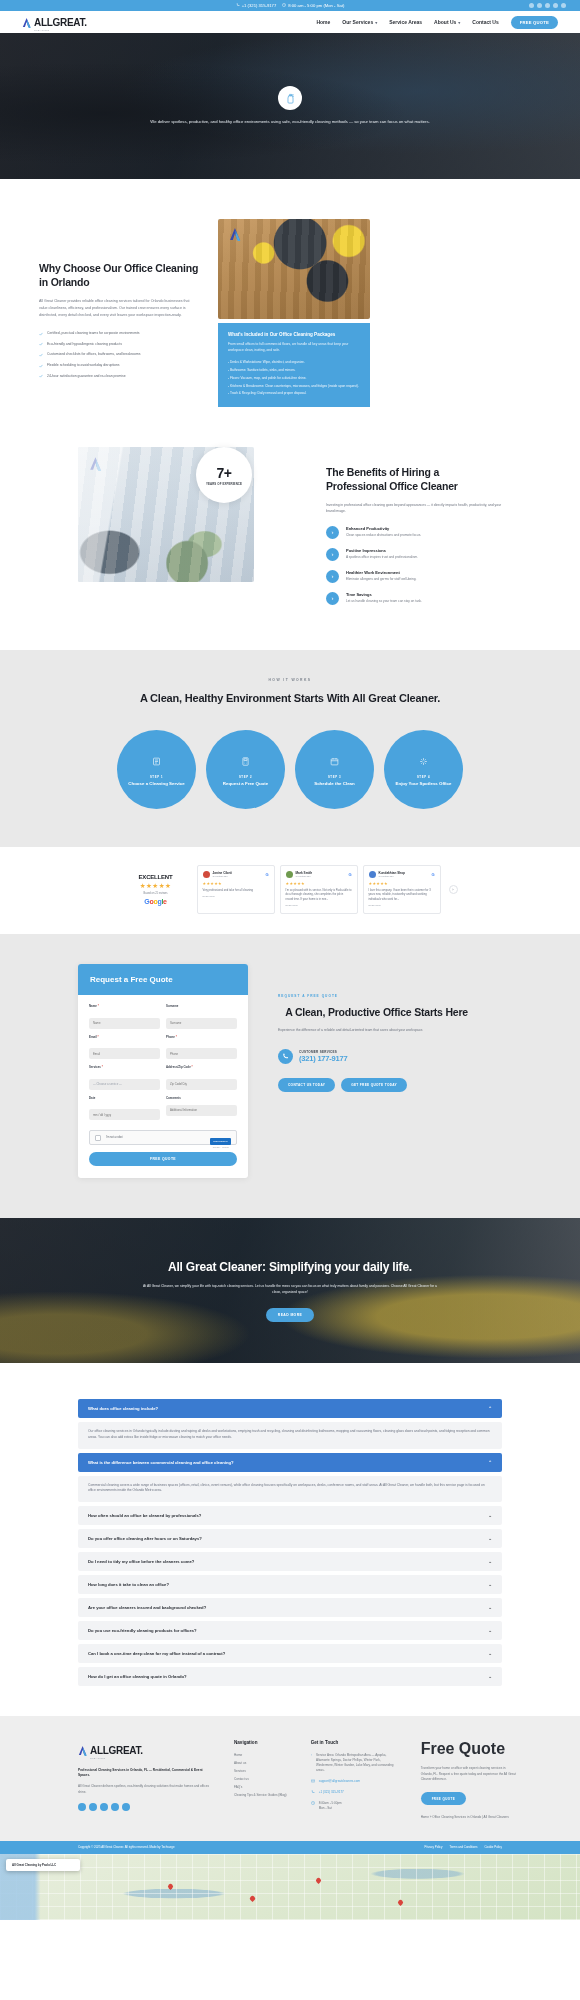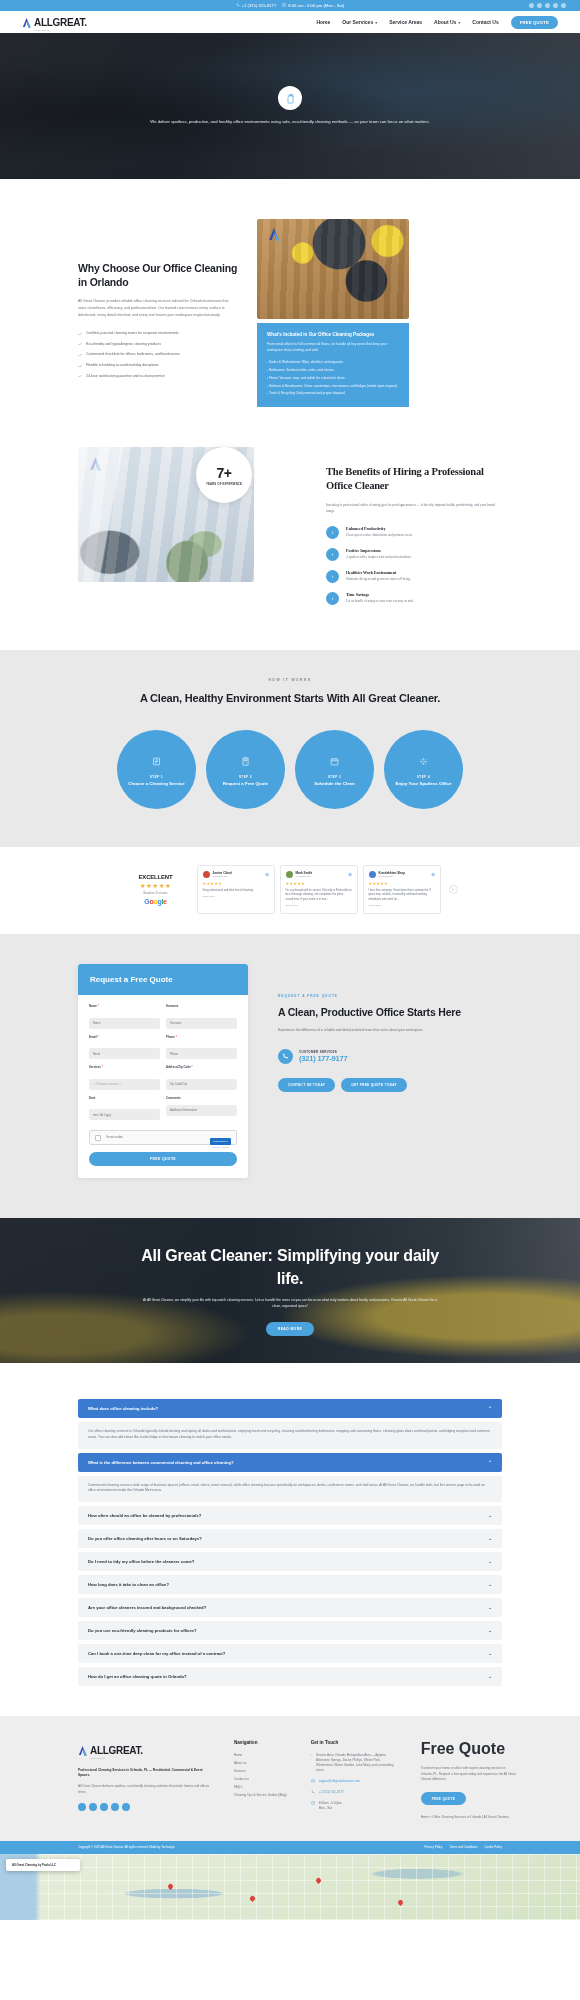--- a/index.html
+++ b/index.html
@@ -61,21 +61,21 @@
   .hero-inner { position: relative; z-index: 2; width: 330px; }
   .hero-badge {
     width: 24px; height: 24px; border-radius: 50%; background: #fff;
     margin: 0 auto 8px; display: flex; align-items: center; justify-content: center;
   }
   .hero h1 { font-size: 14px; line-height: 1.35; font-weight: 800; letter-spacing: -.2px; }
   .hero p { font-size: 4.2px; line-height: 1.8; margin-top: 7px; color: #e7ecf1; }
 
   
   .sec-why { padding: 40px 0 30px; display: flex; gap: 0; }
-  .why-left { width: 160px; margin-left: 78px; padding-top: 42px; }
+  .why-left { width: 160px; margin-left: 39px; padding-top: 42px; }
   .why-left h2 { font-size: 10.5px; line-height: 1.35; font-weight: 800; color: #1c1f26; letter-spacing: -.2px; }
   .why-left p { font-size: 3.6px; line-height: 1.85; color: #6f7580; margin-top: 9px; }
   .checklist { margin-top: 13px; display: flex; flex-direction: column; gap: 5.5px; }
   .chk { display: flex; gap: 4px; align-items: flex-start; }
   .chk svg { flex: 0 0 auto; margin-top: .5px; }
   .chk span { font-size: 3.4px; color: #5f656f; line-height: 1.5; }
 
   .why-right { width: 152px; margin-left: 19px; }
   .why-img {
     height: 100px; border-radius: 2px; position: relative; overflow: hidden;
@@ -117,21 +117,21 @@
       radial-gradient(ellipse at 72% 72%, #8aa77a 0 9%, rgba(138,167,122,0) 10%);
   }
   .ben-img .logo-chip { position: absolute; top: 9px; left: 11px; width: 15px; height: 15px; }
   .exp-badge {
     position: absolute; left: 196px; top: 10px; width: 56px; height: 56px; border-radius: 50%;
     background: #fff; display: flex; flex-direction: column; align-items: center;
     justify-content: center; box-shadow: 0 1px 7px rgba(0,0,0,.1); z-index: 3;
   }
   .exp-badge .n { font-size: 14px; font-weight: 800; color: #1c1f26; letter-spacing: -.5px; }
   .exp-badge .t { font-size: 2.9px; font-weight: 700; color: #3a3f47; letter-spacing: .1px; margin-top: 1px; }
-  .ben-right { width: 176px; margin-left: 72px; padding-top: 18px; font-family: Liberation Serif, serif; }
+  .ben-right { width: 176px; margin-left: 72px; padding-top: 18px; }
   .ben-right h2 { font-size: 10.5px; line-height: 1.35; font-weight: 800; color: #1c1f26; letter-spacing: -.2px; }
   .ben-right > p { font-size: 3.4px; line-height: 1.8; color: #6f7580; margin-top: 8px; }
   .ben-list { margin-top: 12px; display: flex; flex-direction: column; gap: 9px; }
   .ben-item { display: flex; gap: 7px; align-items: flex-start; }
   .ben-ico {
     flex: 0 0 auto; width: 13px; height: 13px; border-radius: 50%; background: #4aa3dd;
     display: flex; align-items: center; justify-content: center; color: #fff; font-size: 6px;
   }
   .ben-item h4 { font-size: 4px; font-weight: 800; color: #1c1f26; }
   .ben-item p { font-size: 3.2px; line-height: 1.6; color: #757b85; margin-top: 2px; }
@@ -208,21 +208,21 @@
   .cap-brand {
     background: #1b6fc4; color: #fff; font-size: 2.5px; padding: 2px 3px;
     border-radius: 1px; font-weight: 700;
   }
   .q-submit {
     width: 100%; margin-top: 7px; background: #4aa3dd; color: #fff; border: 0;
     border-radius: 20px; padding: 5px 0; font-size: 3.4px; font-weight: 800; letter-spacing: .4px;
   }
   .q-right { width: 190px; margin-left: 30px; padding-top: 30px; }
   .q-eyebrow { font-size: 3.2px; letter-spacing: 1px; color: #4aa3dd; font-weight: 800; }
-  .q-right h2 { font-size: 10.5px; line-height: 1.35; font-weight: 800; color: #1c1f26; margin-top: 7px; letter-spacing: -.2px; }
+  .q-right h2 { font-size: 10.5px; line-height: 1.35; font-weight: 800; color: #1c1f26; margin-top: 7px; letter-spacing: -.2px; text-align: right; }
   .q-right > p { font-size: 3.4px; line-height: 1.8; color: #6f7580; margin-top: 8px; }
   .q-phone { display: flex; gap: 6px; align-items: center; margin-top: 16px; }
   .q-phone-ico {
     width: 15px; height: 15px; border-radius: 50%; background: #4aa3dd;
     display: flex; align-items: center; justify-content: center;
   }
   .q-phone .lbl { font-size: 3px; font-weight: 800; color: #3f4550; letter-spacing: .3px; }
   .q-phone .num { font-size: 7.5px; font-weight: 800; color: #4aa3dd; letter-spacing: -.2px; }
   .q-btns { display: flex; gap: 6px; margin-top: 14px; }
   .q-btns button {
@@ -237,21 +237,21 @@
     display: flex; align-items: center; justify-content: center; text-align: center;
   }
   .cta::before {
     content:""; position:absolute; inset:0;
     background:
       radial-gradient(ellipse at 84% 68%, rgba(232,196,60,.55) 0 16%, rgba(232,196,60,0) 30%),
       radial-gradient(ellipse at 10% 80%, rgba(232,196,60,.35) 0 12%, rgba(232,196,60,0) 26%),
       linear-gradient(180deg, rgba(16,20,26,.5), rgba(16,20,26,.6));
   }
   .cta-inner { position: relative; z-index: 2; width: 300px; }
-  .cta h2 { font-size: 16px; line-height: 1.4; font-weight: 800; letter-spacing: -.2px; }
+  .cta h2 { font-size: 12px; line-height: 1.4; font-weight: 800; letter-spacing: -.2px; }
   .cta p { font-size: 3.4px; line-height: 1.75; margin-top: 8px; color: #e5eaef; }
   .cta button {
     margin-top: 12px; background: #4aa3dd; color: #fff; border: 0; border-radius: 20px;
     padding: 5px 12px; font-size: 3.4px; font-weight: 800; letter-spacing: .4px;
   }
 
   
   .sec-faq { padding: 22px 0 30px; }
   .sec-faq h2 { text-align: center; font-size: 11px; font-weight: 800; color: #1c1f26; }
   .faq-list { width: 424px; margin: 14px auto 0; display: flex; flex-direction: column; gap: 4px; }

